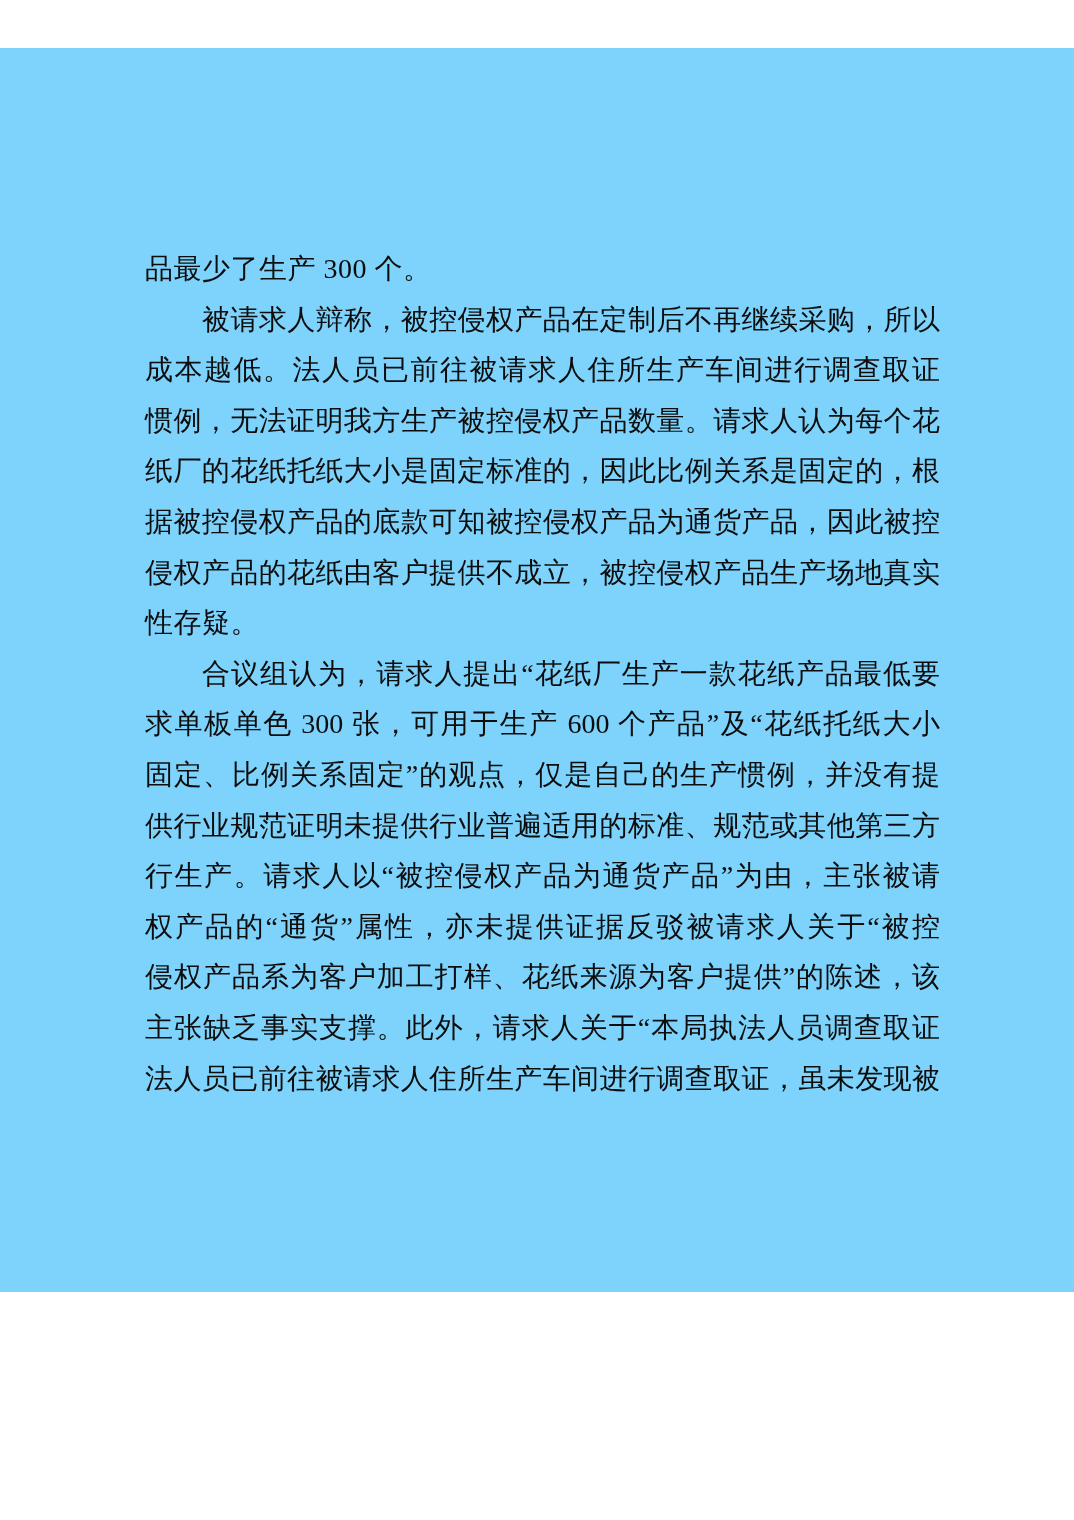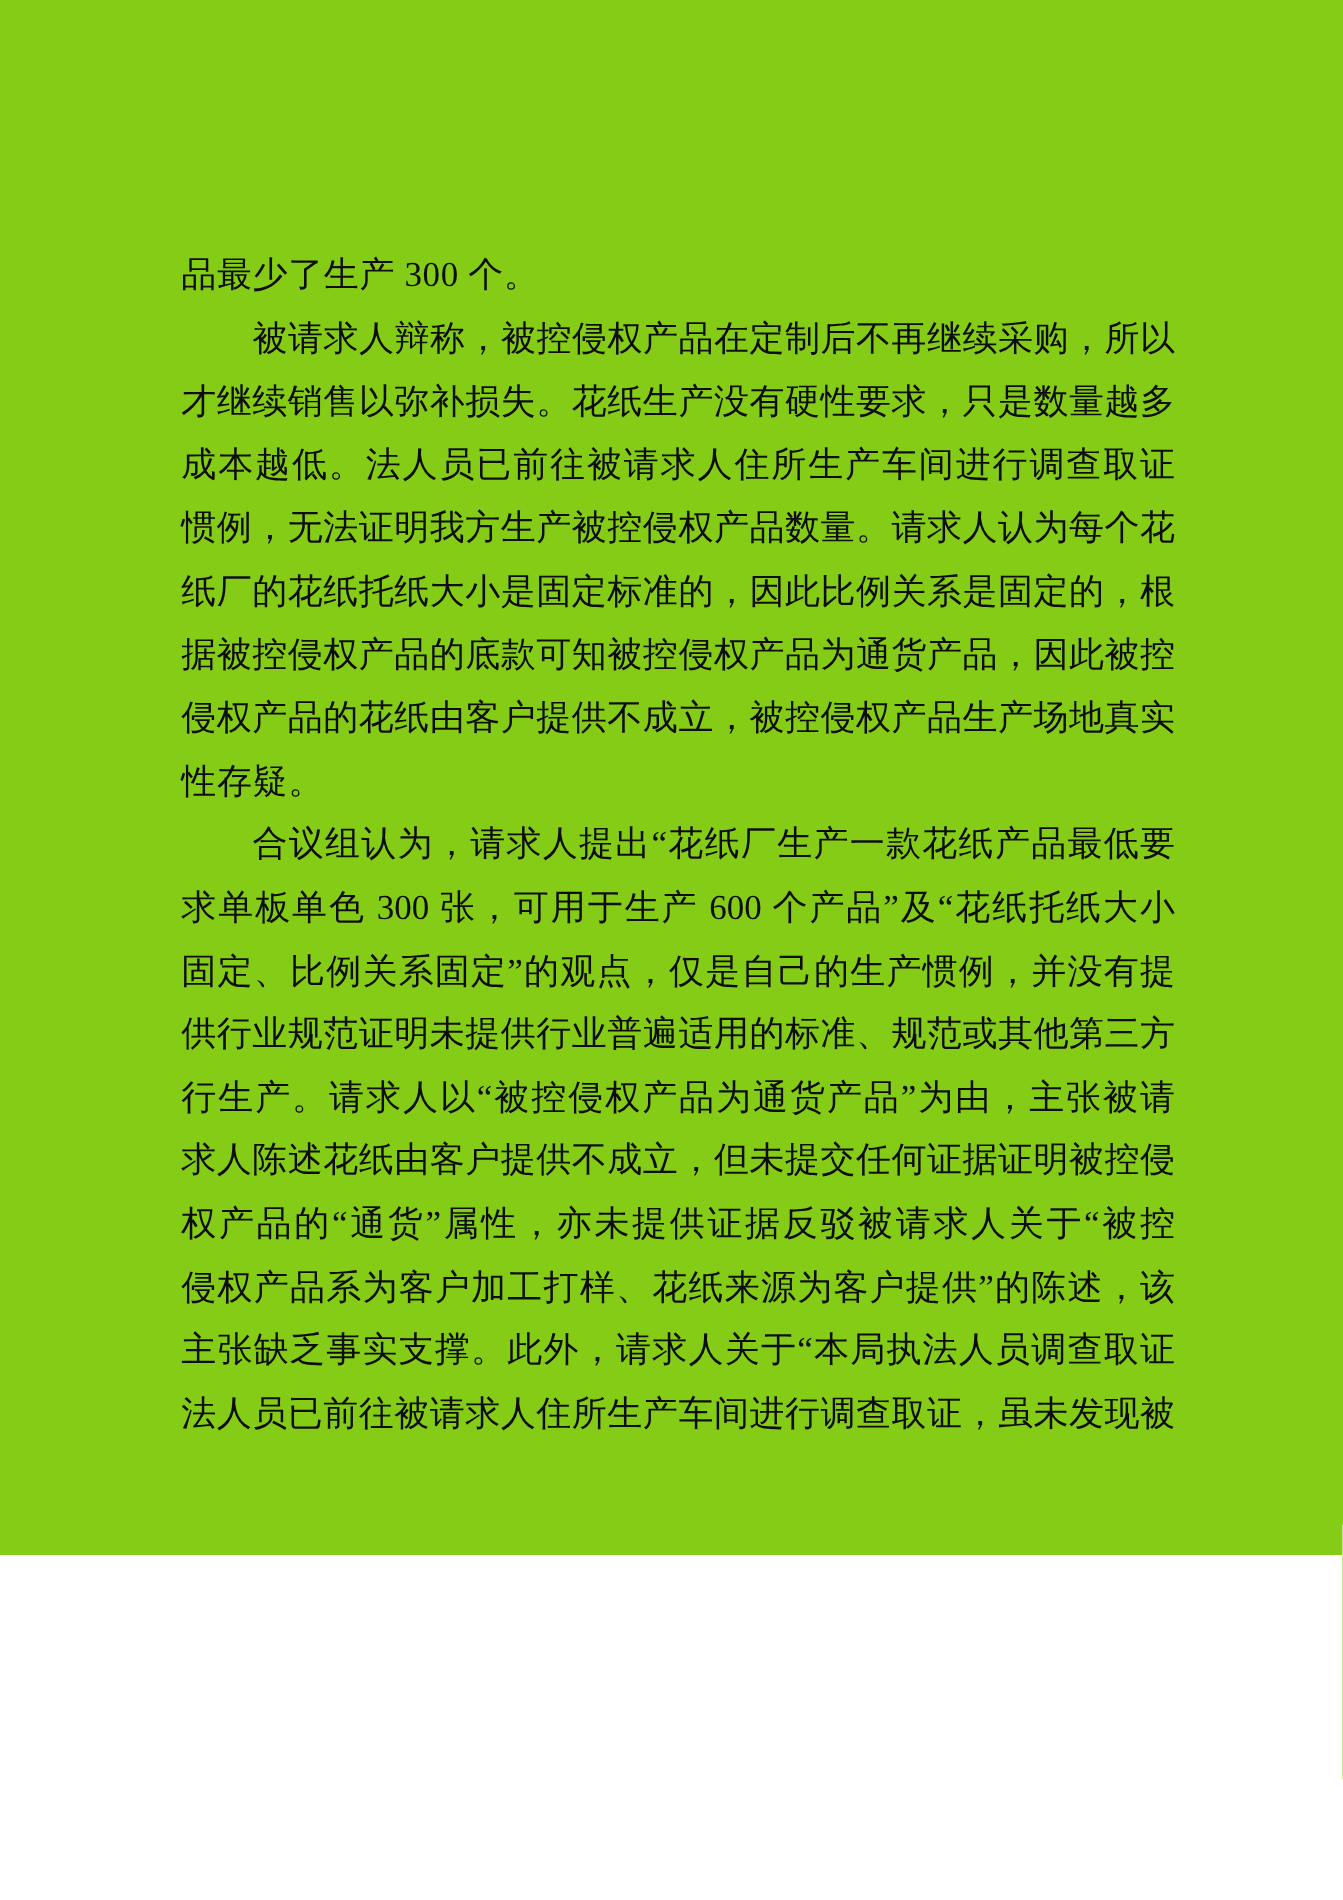--- a/index.html
+++ b/index.html
@@ -4,24 +4,25 @@
 <style>
   html, body {
     margin: 0;
     padding: 0;
     background: #ffffff;
   }
   .page {
     position: relative;
     width: 1074px;
     height: 1244px;
-    background: #84cc16;
+    background: #7dd3fc;
     overflow: hidden;
     font-family: "Liberation Serif", "DejaVu Serif", serif;
     color: #000000;
+    margin-top: 48px;
   }
   .doc-body {
     position: absolute;
     left: 145px;
     top: 196px;
     width: 795px;
   }
   .tline {
     height: 50.6px;
     line-height: 50.6px;
@@ -61,33 +62,31 @@
   }
 </style>
 </head>
 <body>
 
 <div class="page">
 
   <div class="doc-body">
     <div class="tline short">品最少了生产 300 个。</div>
     <div class="tline j indent">被请求人辩称，被控侵权产品在定制后不再继续采购，所以</div>
-    <div class="tline j">才继续销售以弥补损失。花纸生产没有硬性要求，只是数量越多</div>
     <div class="tline j">成本越低。法人员已前往被请求人住所生产车间进行调查取证</div>
     <div class="tline j">惯例，无法证明我方生产被控侵权产品数量。请求人认为每个花</div>
     <div class="tline j">纸厂的花纸托纸大小是固定标准的，因此比例关系是固定的，根</div>
     <div class="tline j">据被控侵权产品的底款可知被控侵权产品为通货产品，因此被控</div>
     <div class="tline j">侵权产品的花纸由客户提供不成立，被控侵权产品生产场地真实</div>
     <div class="tline short">性存疑。</div>
     <div class="tline j indent">合议组认为，请求人提出“花纸厂生产一款花纸产品最低要</div>
     <div class="tline j">求单板单色 300 张，可用于生产 600 个产品”及“花纸托纸大小</div>
     <div class="tline j">固定、比例关系固定”的观点，仅是自己的生产惯例，并没有提</div>
     <div class="tline j">供行业规范证明未提供行业普遍适用的标准、规范或其他第三方</div>
     <div class="tline j">行生产。请求人以“被控侵权产品为通货产品”为由，主张被请</div>
-    <div class="tline j">求人陈述花纸由客户提供不成立，但未提交任何证据证明被控侵</div>
     <div class="tline j">权产品的“通货”属性，亦未提供证据反驳被请求人关于“被控</div>
     <div class="tline j">侵权产品系为客户加工打样、花纸来源为客户提供”的陈述，该</div>
     <div class="tline j">主张缺乏事实支撑。此外，请求人关于“本局执法人员调查取证</div>
     <div class="tline j">法人员已前往被请求人住所生产车间进行调查取证，虽未发现被</div>
   </div>
 
   <div class="footer">
     <span class="pagenum">第 9 页 共 14 页</span>
   </div>
 

